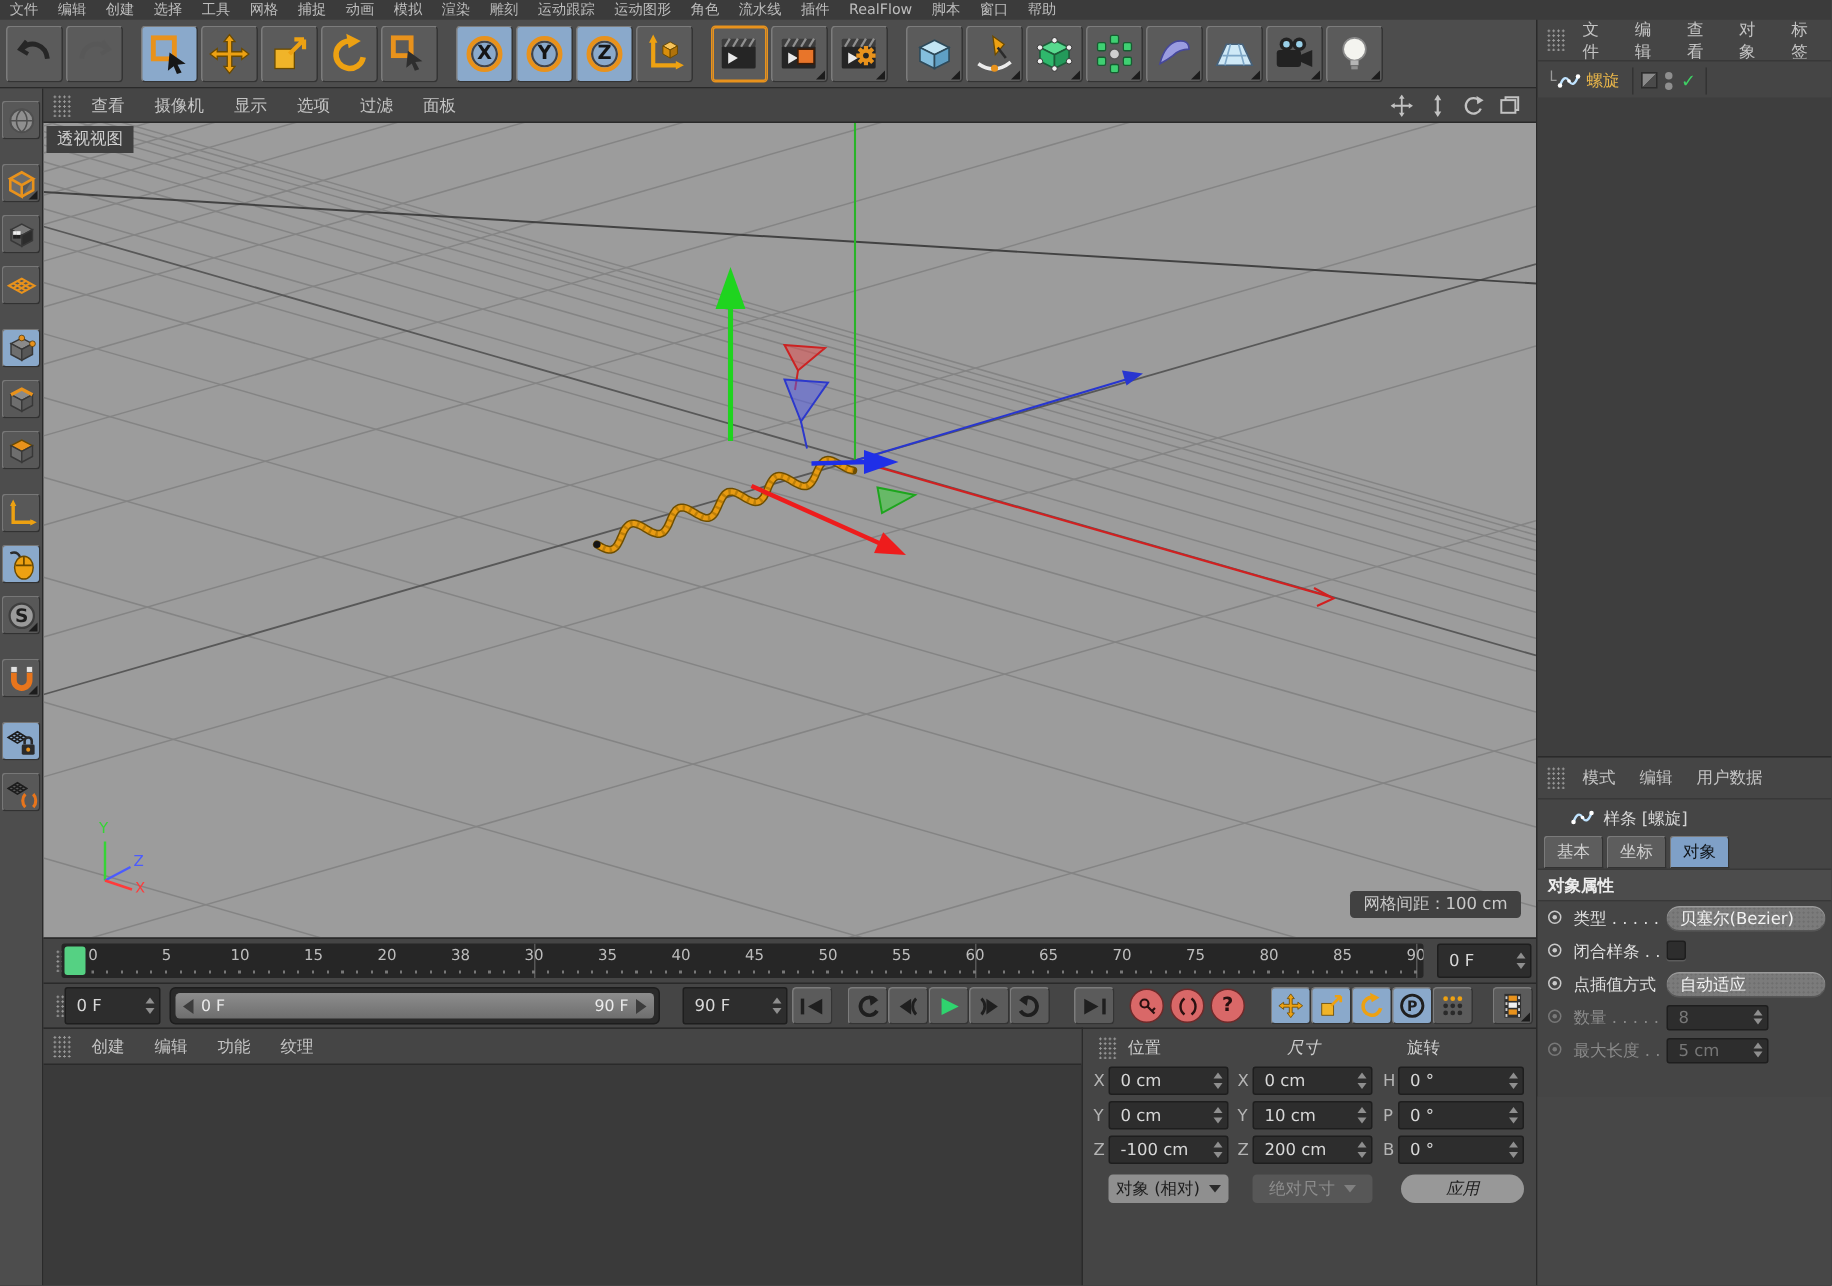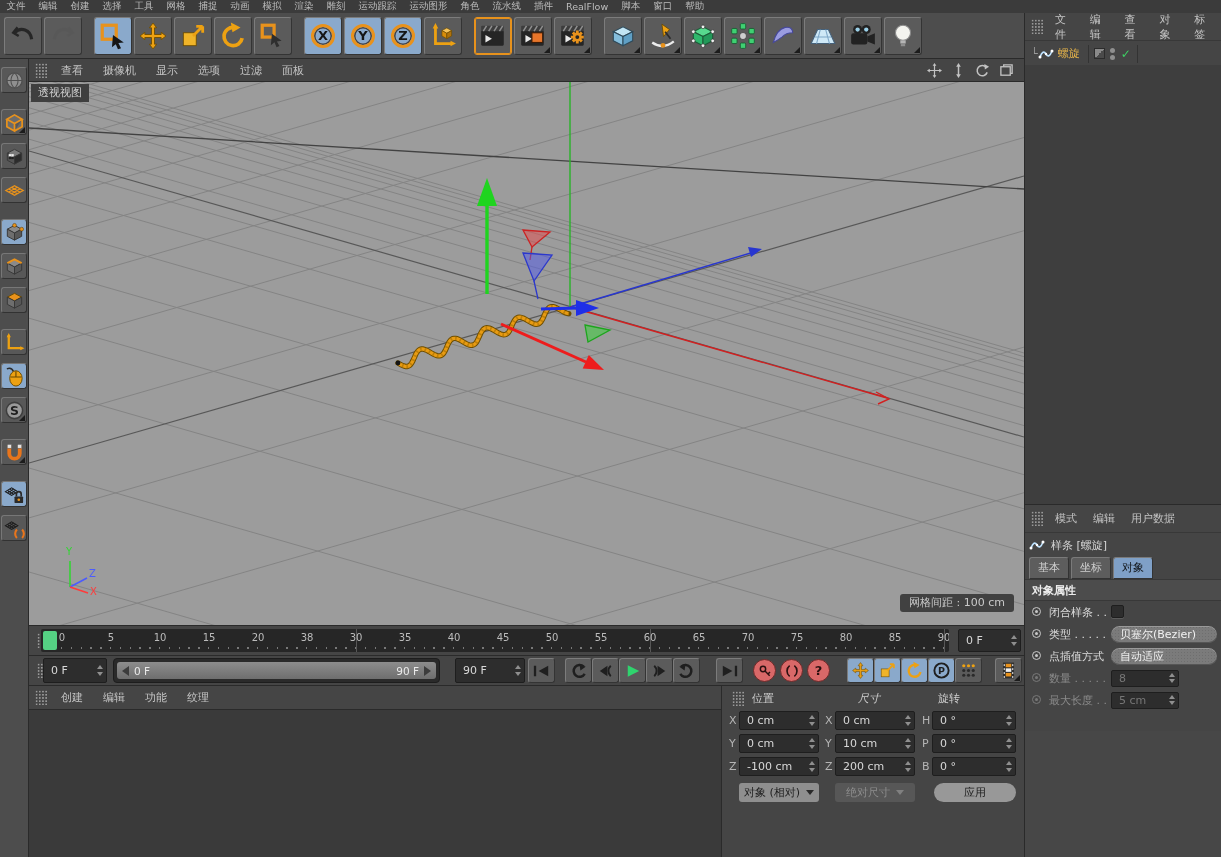--- a/index.html
+++ b/index.html
@@ -103,21 +103,21 @@
   
   #rightpanel{position:absolute;left:1024px;top:13px;width:197px;height:844px;background:#454545;
     border-left:1px solid #2a2a2a;font-size:11px}
   .panelmenu{display:flex;align-items:center;height:28px;color:#c4c4c4;border-bottom:1px solid #383838}
   .panelmenu .mitem{padding:0 8px}
   #om-row{position:absolute;left:0;top:29px;width:197px;height:23px;display:flex;align-items:center}
   #om-body{position:absolute;left:0;top:52px;width:197px;height:440px;background:#3e3e3e;border-bottom:1px solid #2a2a2a}
   #om-name{color:#e9b64a;margin-left:4px}
   .omicon{width:16px;height:16px;display:flex;align-items:center;justify-content:center}
   #am{position:absolute;left:0;top:492px;width:197px;height:352px}
-  #am-title{display:flex;align-items:center;height:24px;color:#d6d6d6;padding-left:4px;gap:6px}
+  #am-title{display:flex;align-items:center;height:24px;color:#d6d6d6;padding-left:22px;gap:6px}
   #am-tabs{display:flex;align-items:flex-end;height:23px;padding-left:4px;gap:2px;border-bottom:1px solid #383838}
   .tab{padding:2px 8px 3px;background:#5d5d5d;border:1px solid;border-color:#7a7a7a #333 #333 #7a7a7a;
     border-radius:3px 3px 0 0;color:#cfcfcf}
   .tab.active{background:#7fa0c7;color:#101418}
   #am-section{height:21px;display:flex;align-items:center;padding-left:7px;background:#4c4c4c;
     border-bottom:1px solid #383838;color:#ececec;font-weight:bold}
   .arow{position:relative;height:22px}
   .kcirc{position:absolute;left:7px;top:5.5px;width:9px;height:9px;border-radius:50%;border:1.6px solid #c9c9c9}
   .kcirc::after{content:"";position:absolute;left:2.1px;top:2.1px;width:3px;height:3px;border-radius:50%;background:#c9c9c9}
   .kcirc.dim{border-color:#787878}.kcirc.dim::after{background:#787878}
@@ -864,21 +864,21 @@
         </span>
       </div>
       <div class="pillbtn" style="left: 17px; top: 97px; width: 80px; height: 19px;">
         <span>对象 (相对)</span>
         <span class="dar"></span>
       </div>
       <div class="pillbtn dis" style="left: 113px; top: 97px; width: 80px; height: 19px;">
         <span>绝对尺寸</span>
         <span class="dar"></span>
       </div>
-      <div class="pillbtn round" style="left: 212px; top: 97px; width: 82px; height: 19px;">
+      <div class="pillbtn round" style="left: 212px; top: 97px; width: 82px; height: 19px; font-style: italic;">
         <span>应用</span>
       </div>
     </div>
   <div id="rightpanel">
       <div class="panelmenu">
         <span class="grip"></span>
         <span class="mitem">文件</span>
         <span class="mitem">编辑</span>
         <span class="mitem">查看</span>
         <span class="mitem">对象</span>
@@ -926,29 +926,29 @@
         <div id="am-tabs">
           <span class="tab">基本</span>
           <span class="tab">坐标</span>
           <span class="tab active">对象</span>
         </div>
         <div id="am-section">
           <span>对象属性</span>
         </div>
         <div class="arow">
           <span class="kcirc"></span>
-          <span class="alabel">闭合样条 . .</span>
-          <span class="achk"></span>
-        </div>
-        <div class="arow">
-          <span class="kcirc"></span>
           <span class="alabel">类型 . . . . .</span>
           <div class="apill">
             <span>贝塞尔(Bezier)</span>
           </div>
+        </div>
+        <div class="arow">
+          <span class="kcirc"></span>
+          <span class="alabel">闭合样条 . .</span>
+          <span class="achk"></span>
         </div>
         <div class="arow">
           <span class="kcirc"></span>
           <span class="alabel">点插值方式</span>
           <div class="apill">
             <span>自动适应</span>
           </div>
         </div>
         <div class="arow">
           <span class="kcirc dim"></span>

